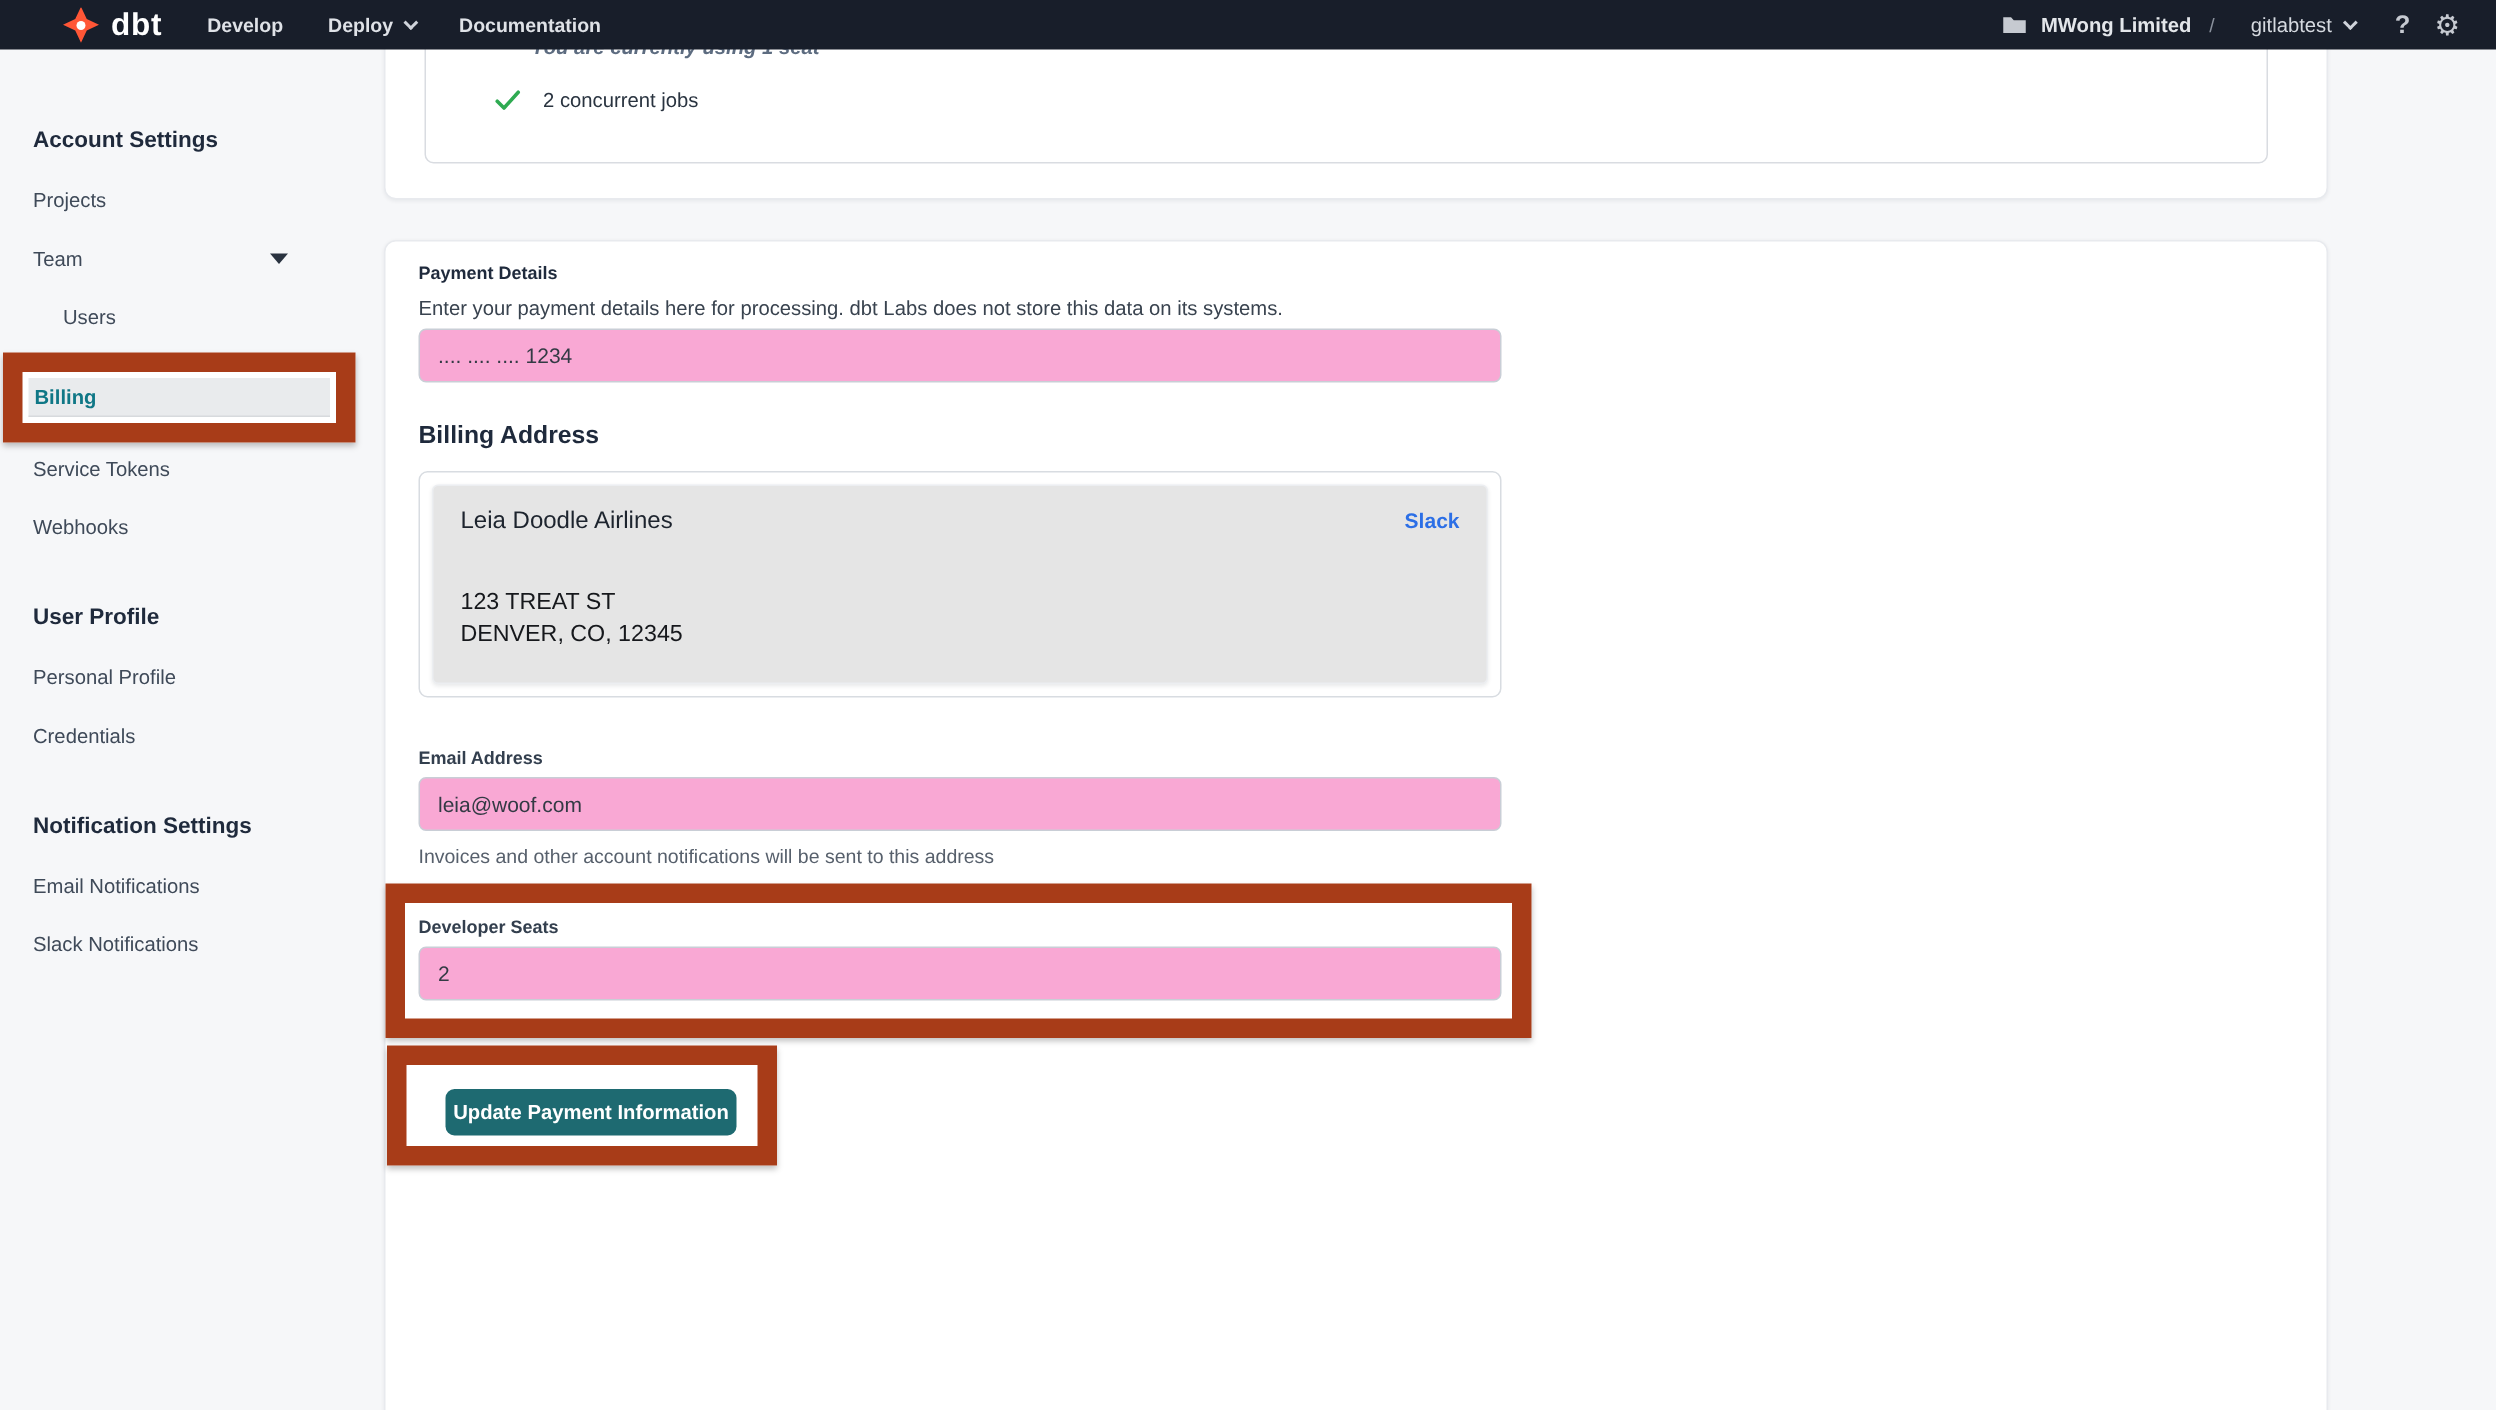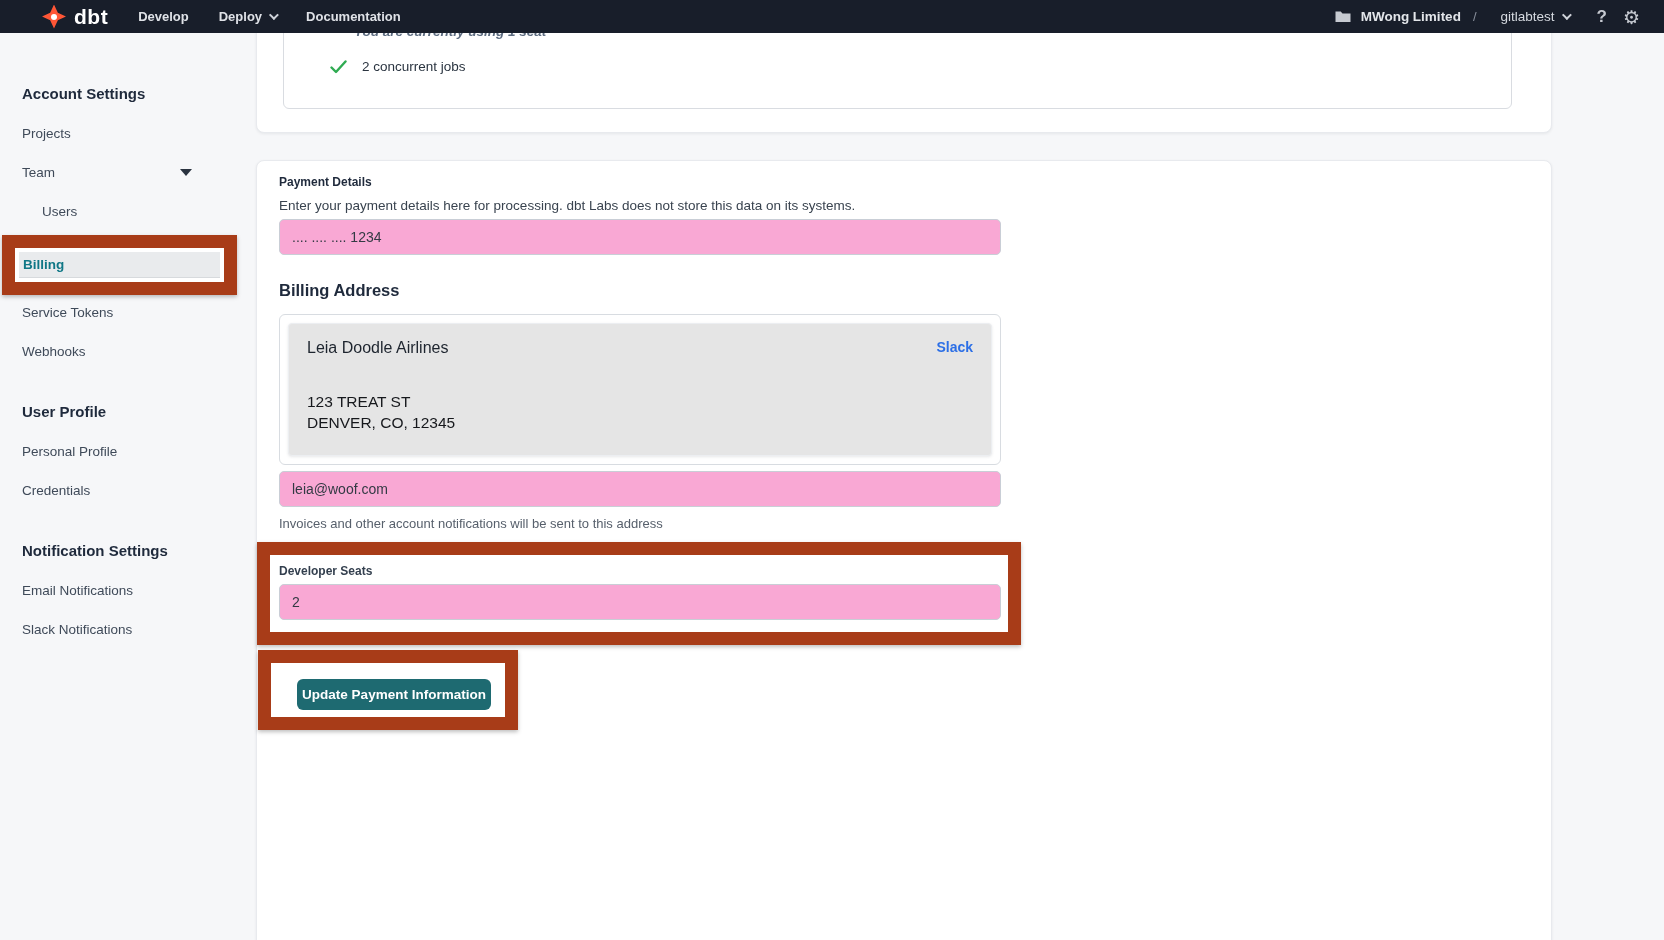--- a/index.html
+++ b/index.html
@@ -173,20 +173,21 @@
         <span class="addr-company">Leia Doodle Airlines</span>
         <span class="addr-change">Slack</span>
       </div>
       <div class="addr-lines">
         <div>123 TREAT ST</div>
         <div>DENVER, CO, 12345</div>
       </div>
     </div>
   </div>
 
+  <div class="f-label mt34">Email Address</div>
   <input class="f-input" type="text" value="leia@woof.com" style="">
   <div class="helper">Invoices and other account notifications will be sent to this address</div>
 
   <div class="annot seats-annot">
     <div class="seats-inner">
       <div class="f-label">Developer Seats</div>
       <input class="f-input" type="text" value="2" style="">
     </div>
   </div>
 

